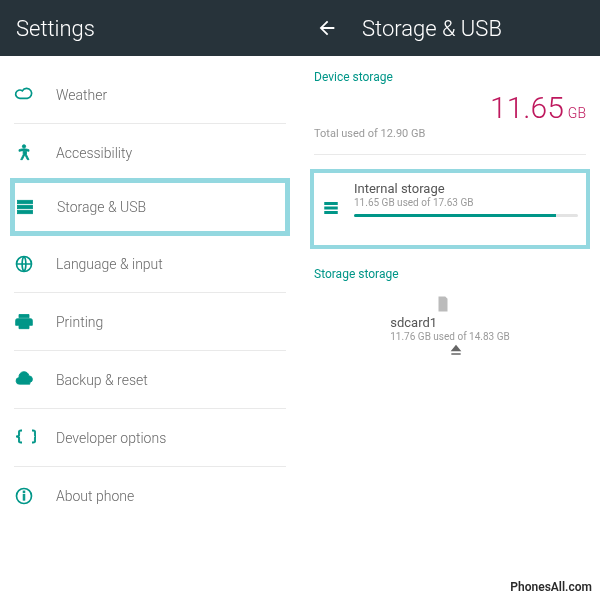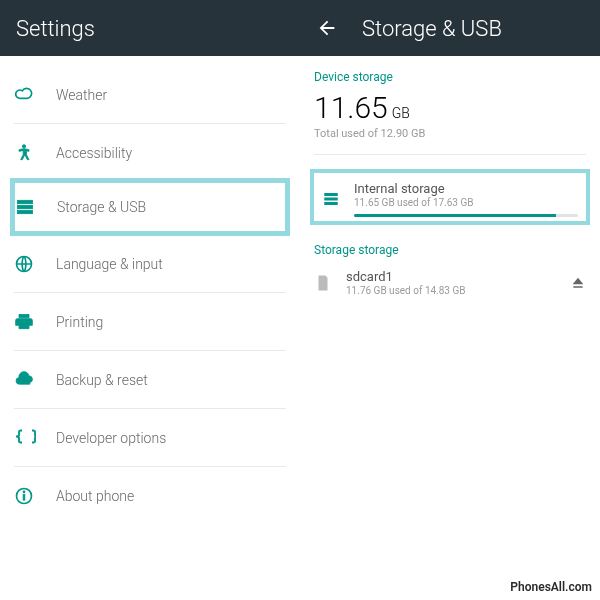--- a/index.html
+++ b/index.html
@@ -51,45 +51,46 @@
   .right-content { padding: 14px 14px 0 14px; flex:1; }
   .section-label {
     color: #009688;
     font-size: 12px;
     font-weight: 400;
     margin-bottom: 6px;
   }
   .big-used {
     font-size: 30px;
     font-weight: 300;
-    color: #000000;
+    color: #be185d;
     margin-top: 4px;
+    text-align: right;
   }
   .big-used .unit { font-size: 14px; margin-left: 4px; }
   .sub-used { color: #9a9a9a; font-size: 11px; margin-top: 2px; }
   .divider { border-bottom: 1px solid #e9e9e9; margin: 14px 0 14px 0; }
   .storage-block {
     border: 4px solid #94d8e0;
-    padding: 8px 8px 4px 8px;
-    display: flex;
-    align-items: center;
+    padding: 8px 8px 28px 8px;
+    display: flex;
+    align-items: flex-end;
     margin: 0 -4px;
   }
   .storage-block .mini-icon { width: 32px; display:flex; align-items:center; }
   .storage-block .mini-icon svg { fill:#009688; }
   .storage-block .info { flex:1; }
   .storage-block .title { font-size: 13px; color: #555; }
   .storage-block .sub { font-size: 10px; color: #9a9a9a; margin-top:1px; }
   .progress-track {
     background: #e3e3e3; height: 3px; border-radius: 2px; margin-top: 6px;
     position: relative; overflow:hidden;
   }
   .progress-fill { background: #009688; height: 100%; }
   .portable-section { margin-top: 18px; }
-  .sd-row { display:flex; align-items:center; padding: 6px 0 34px 0; }
+  .sd-row { display:flex; align-items:center; padding: 6px 0 34px 0; flex-direction: column; }
   .sd-row .sd-icon { width: 32px; display:flex; align-items:center; }
   .sd-row .sd-icon svg { fill:#aaa; }
   .sd-row .info { flex:1; }
   .sd-row .title { font-size: 13px; color: #555; }
   .sd-row .sub { font-size: 10px; color: #9a9a9a; margin-top:1px;}
   .sd-row .eject { width: 28px; display:flex; justify-content:flex-end; }
   .watermark {
     position: absolute;
     right: 8px;
     bottom: 6px;

